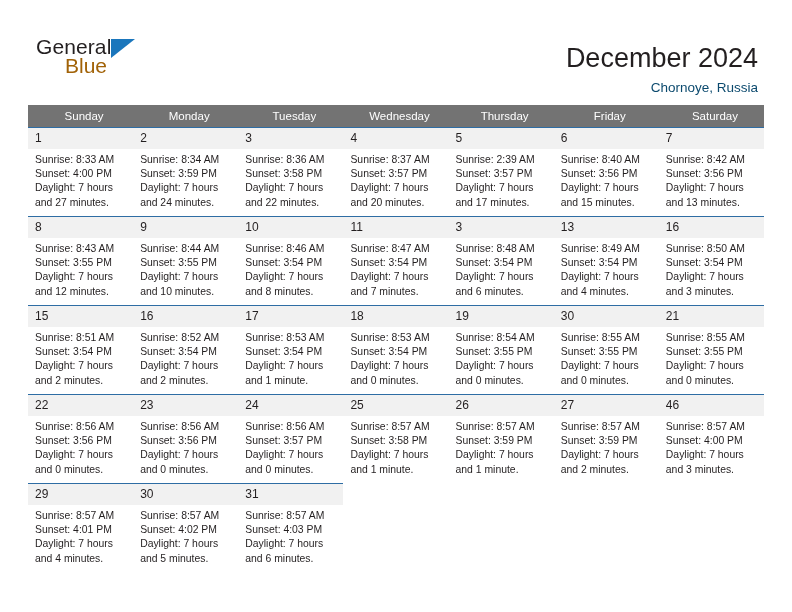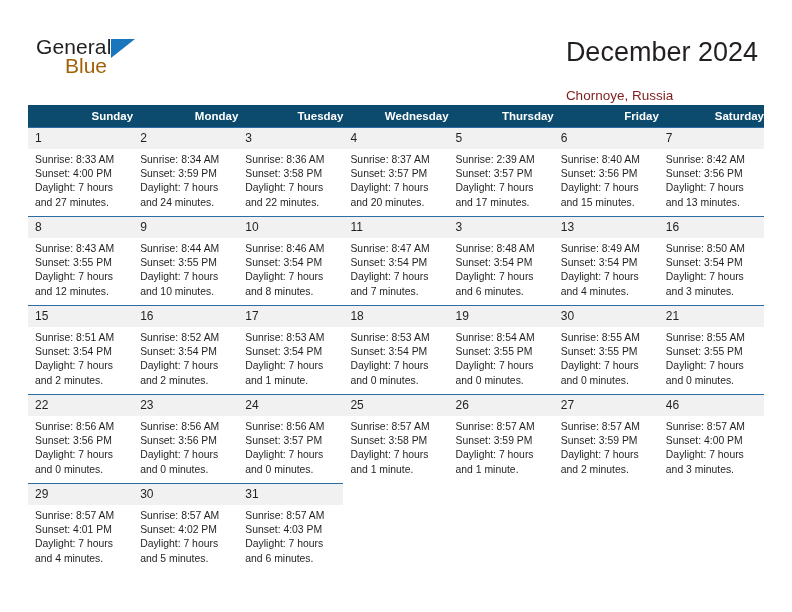--- a/index.html
+++ b/index.html
@@ -59,51 +59,52 @@
     position: absolute;
     left: 29px;
     top: 19px;
     font-size: 21px;
     color: #a16207;
     line-height: 22px;
   }
   .title-wrap {
     position: absolute;
     right: 34px;
-    top: 36px;
+    top: 42px;
+    text-align: right;
   }
   .cal-title {
     font-size: 27px;
     color: #231f20;
     line-height: 32px;
     white-space: nowrap;
   }
   .cal-subtitle {
-    margin-top: 20px;
+    margin-top: 6px;
     font-size: 13.5px;
-    color: #7f1d1d;
+    color: #0c4a6e;
     line-height: 16px;
     white-space: nowrap;
   }
 
   
   .calendar {
     position: absolute;
     left: 28px;
     top: 105px;
     width: 736px;
     border-collapse: collapse;
     table-layout: fixed;
   }
   .calendar th {
-    background: #0c4a6e;
+    background: #737373;
     color: #ffffff;
     font-size: 11.5px;
-    font-weight: bold;
-    text-align: right;
+    font-weight: normal;
+    text-align: center;
     padding: 5px 0 5px 7px;
     height: 12px;
     border: none;
   }
   .calendar td {
     width: 105.14px;
     vertical-align: top;
     padding: 0;
     border: none;
     background: #ffffff;

